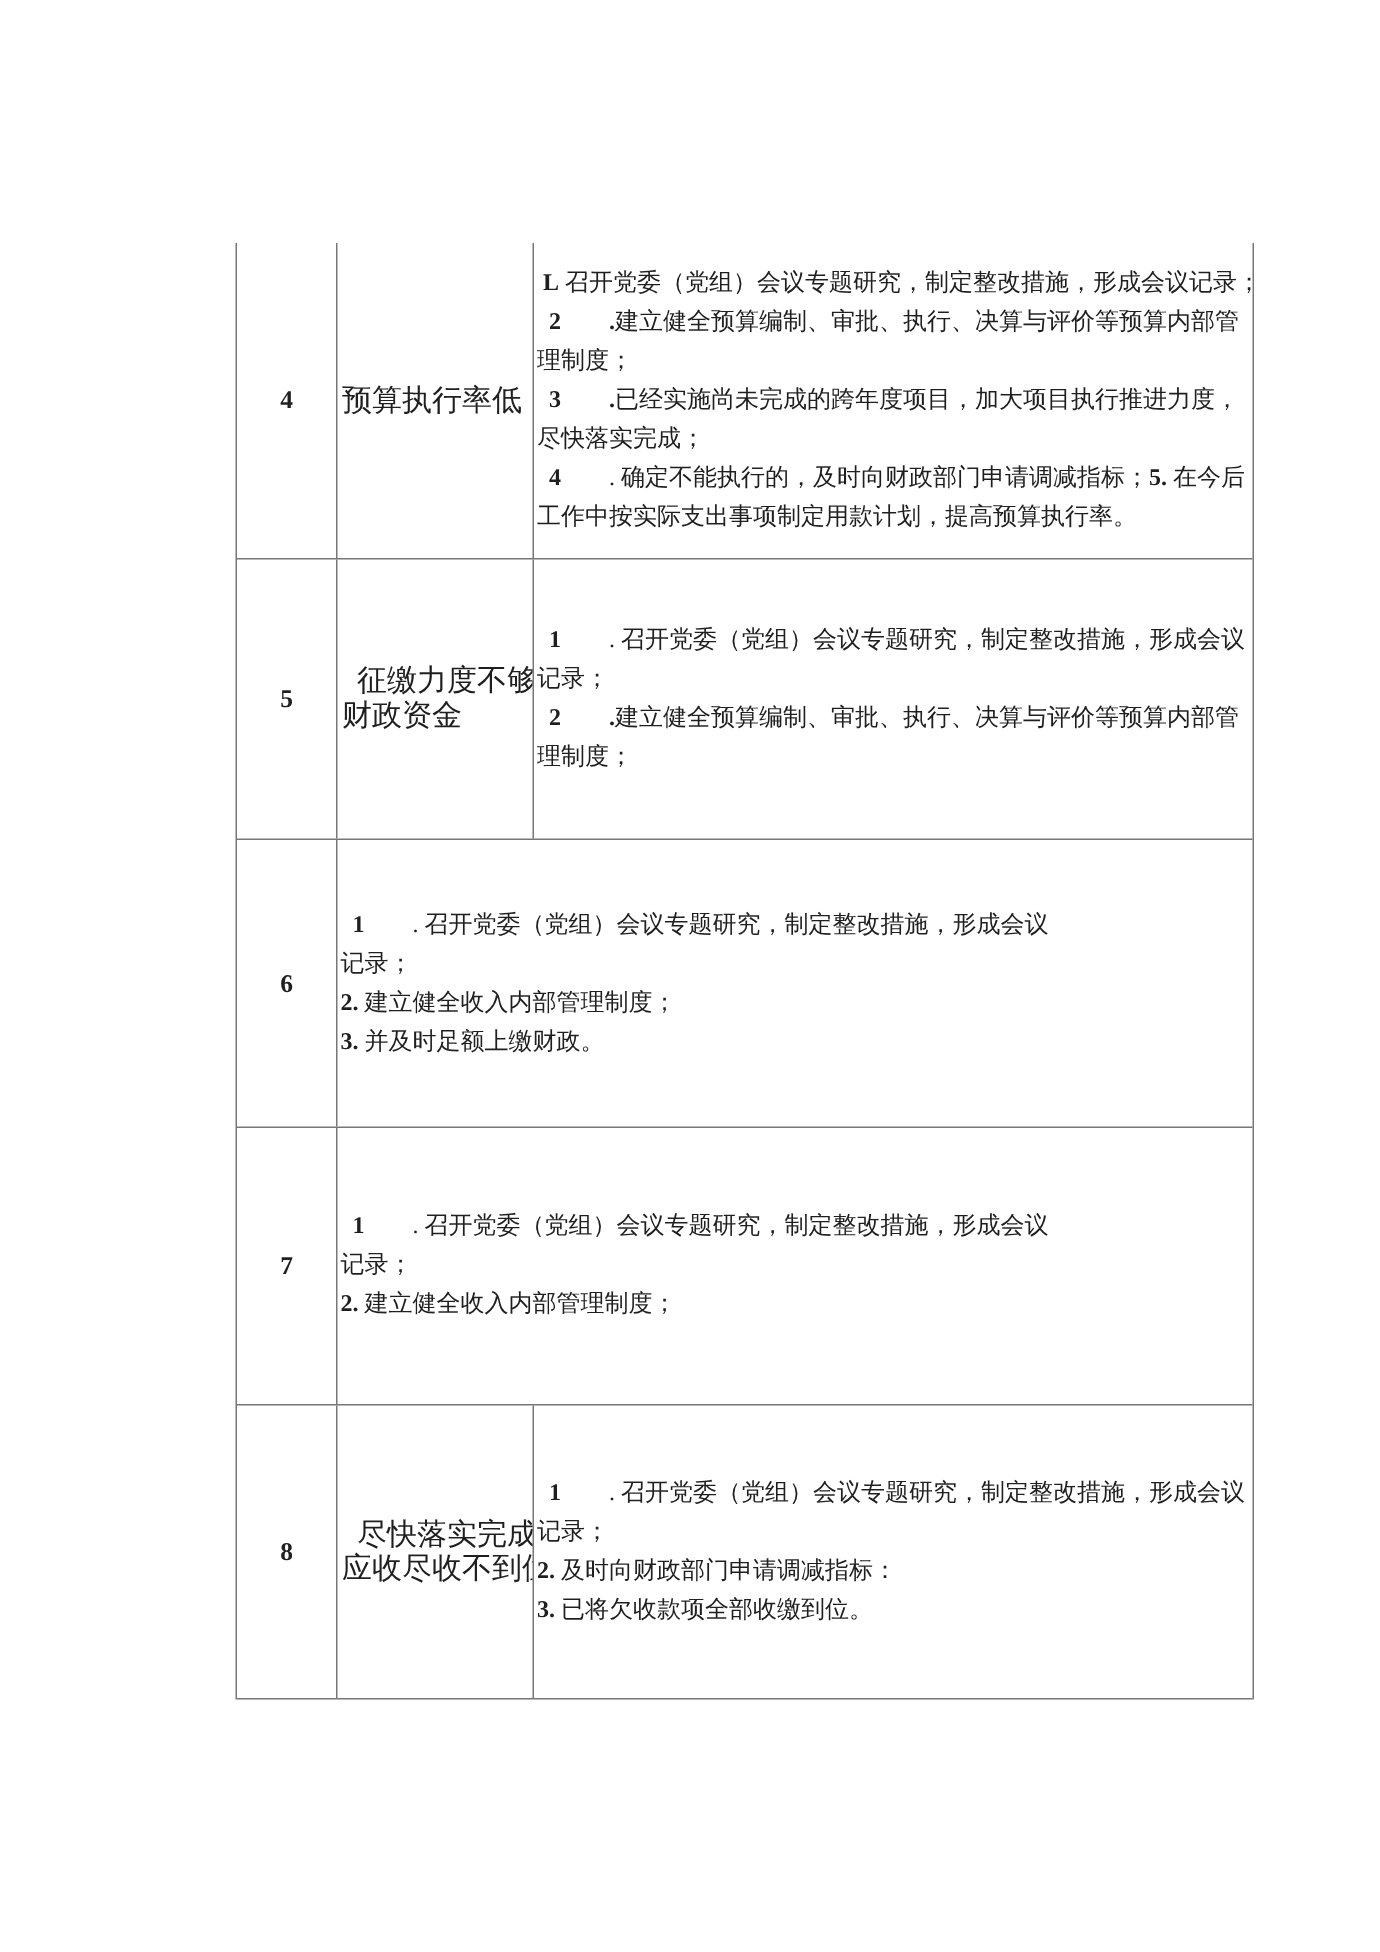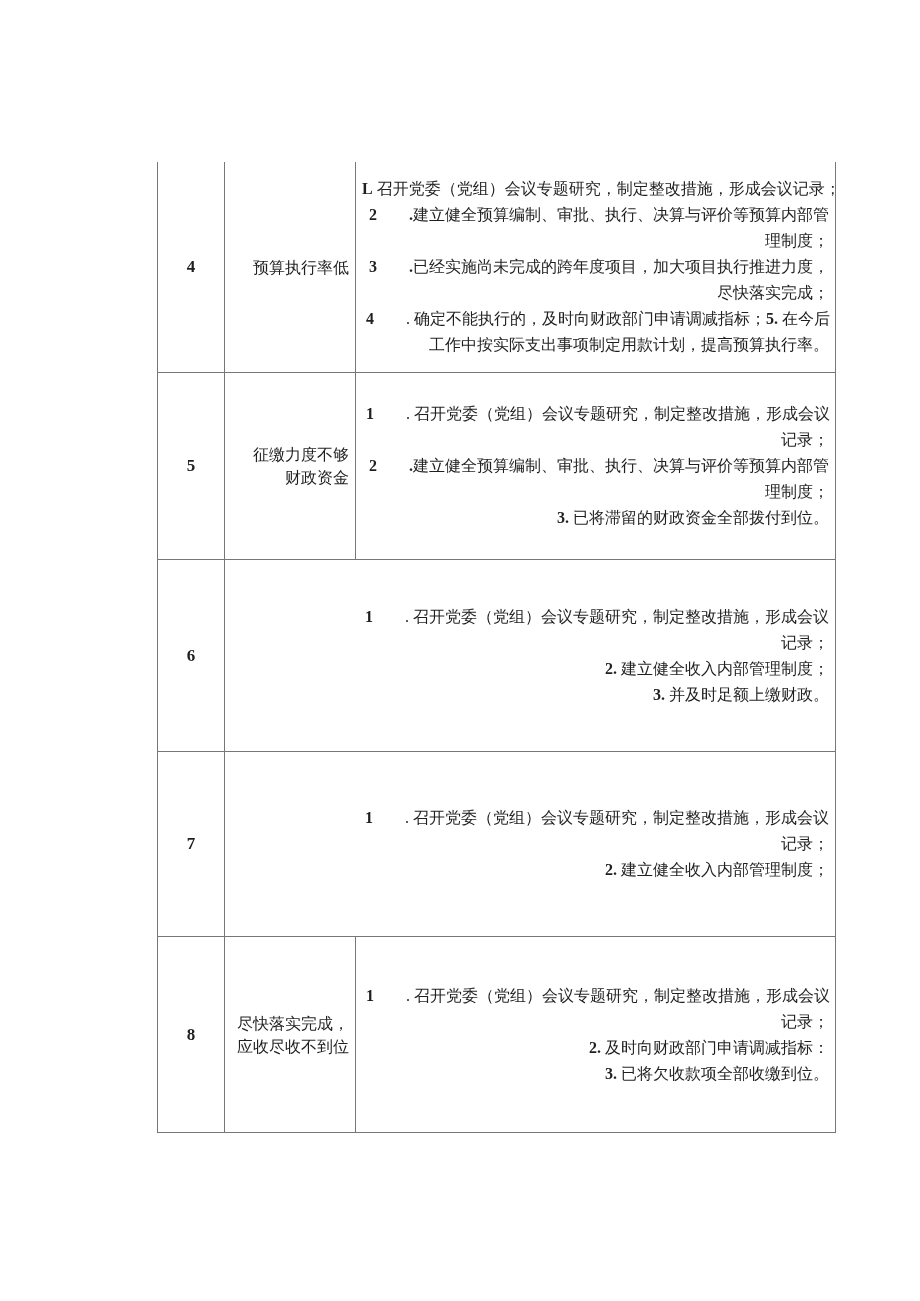--- a/index.html
+++ b/index.html
@@ -20,36 +20,36 @@
     left:157px;top:162px;width:679px;
     box-sizing:border-box;
     border-left:1px solid var(--border-color);
     border-right:1px solid var(--border-color);
   }
   .row{
     display:flex;
     box-sizing:border-box;
     border-bottom:1px solid var(--border-color);
   }
-  .cell{box-sizing:border-box;overflow:hidden;text-align:right;}
+  .cell{box-sizing:border-box;overflow:hidden;}
   .cell.num{
     width:67px;
     flex:0 0 67px;
     border-right:1px solid var(--border-color);
     display:flex;align-items:center;justify-content:center;
     font-weight:bold;
     font-size:17px;
   }
   .cell.problem{
     width:131px;
     flex:0 0 131px;
     border-right:1px solid var(--border-color);
     display:flex;flex-direction:column;justify-content:center;
     padding:0 6px 0 3px;
-    font-size:16px;
+    font-size:20px;
     line-height:23px;
     white-space:pre;
   }
   .cell.measures{
     flex:1 1 auto;
     display:flex;flex-direction:column;justify-content:center;
     padding:0 6px 0 2px;
     font-size:16px;
     line-height:26px;
     white-space:pre;
@@ -63,21 +63,21 @@
 <div class="doc-table" id="doc-table">
   <div class="row" style="height: 211px;">
     <div class="cell num">4</div>
     <div class="cell problem"><div class="t-line"><span>预算执行率低</span></div></div>
     <div class="cell measures"><div class="t-line"><b> L</b><span> 召开党委（党组）会议专题研究，制定整改措施，形成会议记录；</span></div><div class="t-line"><b>  2</b><span>　　</span><b>.</b><span>建立健全预算编制、审批、执行、决算与评价等预算内部管</span></div><div class="t-line"><span>理制度；</span></div><div class="t-line"><b>  3</b><span>　　</span><b>.</b><span>已经实施尚未完成的跨年度项目，加大项目执行推进力度，</span></div><div class="t-line"><span>尽快落实完成；</span></div><div class="t-line"><b>  4</b><span>　　. 确定不能执行的，及时向财政部门申请调减指标；</span><b>5.</b><span> 在今后</span></div><div class="t-line"><span>工作中按实际支出事项制定用款计划，提高预算执行率。</span></div></div>
   </div>
 
   <div class="row" style="height: 187px;">
     <div class="cell num">5</div>
     <div class="cell problem"><div class="t-line"><span>  征缴力度不够</span></div><div class="t-line"><span>财政资金</span></div></div>
-    <div class="cell measures"><div class="t-line"><b>  1</b><span>　　. 召开党委（党组）会议专题研究，制定整改措施，形成会议</span></div><div class="t-line"><span>记录；</span></div><div class="t-line"><b>  2</b><span>　　</span><b>.</b><span>建立健全预算编制、审批、执行、决算与评价等预算内部管</span></div><div class="t-line"><span>理制度；</span></div><div class="t-line"><b>3.</b><span> 已将滞留的财政资金全部拨付到位。</span></div></div>
+    <div class="cell measures"><div class="t-line"><b>  1</b><span>　　. 召开党委（党组）会议专题研究，制定整改措施，形成会议</span></div><div class="t-line"><span>记录；</span></div><div class="t-line"><b>  2</b><span>　　</span><b>.</b><span>建立健全预算编制、审批、执行、决算与评价等预算内部管</span></div><div class="t-line"><span>理制度；</span></div></div>
   </div>
 
   <div class="row" style="height: 192px;">
     <div class="cell num">6</div>
     <div class="cell measures"><div class="t-line"><b>  1</b><span>　　. 召开党委（党组）会议专题研究，制定整改措施，形成会议</span></div><div class="t-line"><span>记录；</span></div><div class="t-line"><b>2.</b><span> 建立健全收入内部管理制度；</span></div><div class="t-line"><b>3.</b><span> 并及时足额上缴财政。</span></div></div>
   </div>
 
   <div class="row" style="height: 185px;">
     <div class="cell num">7</div>
     <div class="cell measures"><div class="t-line"><b>  1</b><span>　　. 召开党委（党组）会议专题研究，制定整改措施，形成会议</span></div><div class="t-line"><span>记录；</span></div><div class="t-line"><b>2.</b><span> 建立健全收入内部管理制度；</span></div></div>

